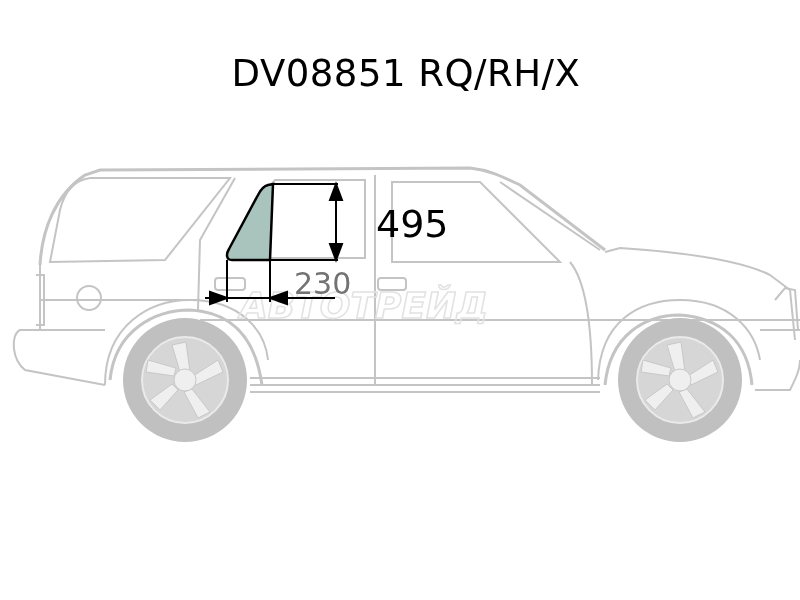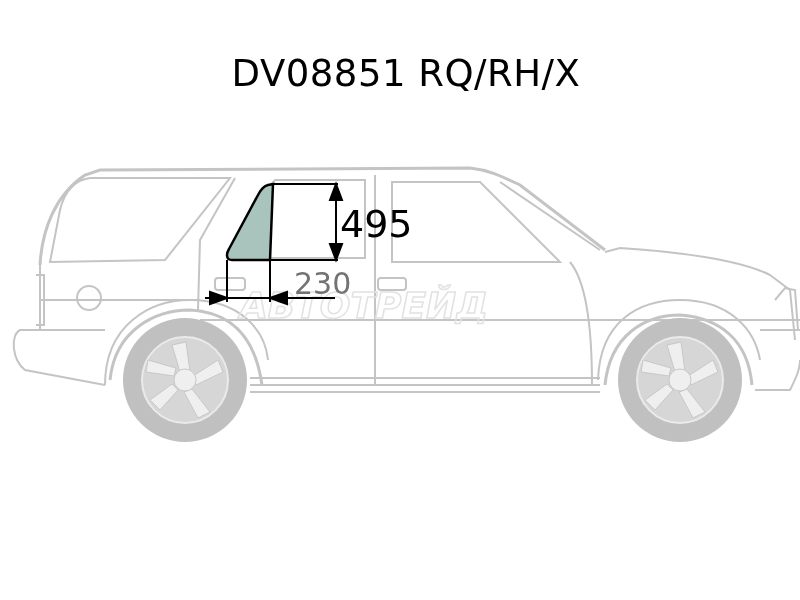--- a/index.html
+++ b/index.html
@@ -1,20 +1,20 @@
 <!DOCTYPE html>
 <html><head>
 <meta charset="utf-8">
 <style>
   html,body{margin:0;padding:0;background:#ffffff;}
   body{width:800px;height:600px;position:relative;overflow:hidden;font-family:"DejaVu Sans",sans-serif;}
   .title{position:absolute;left:0;top:52px;width:800px;text-align:center;font-size:37px;color:#000;letter-spacing:0.5px;padding-left:8px;}
   .title span{display:inline-block;margin-left:-4px;}
   svg.car{position:absolute;left:0;top:0;}
-  .dim{position:absolute;font-size:38px;color:#000;}
+  .dim{position:absolute;font-size:38px;color:#000;margin-left:36px;}
   .dim-small{position:absolute;font-size:30px;color:#737373;}
 </style>
 </head>
 <body>
 
 <div class="title"><span>DV08851 RQ/RH/X</span></div>
 
 <svg class="car" width="800" height="600" viewBox="0 0 800 600">
   <g fill="none" stroke="#c4c4c4" stroke-width="2">
 

